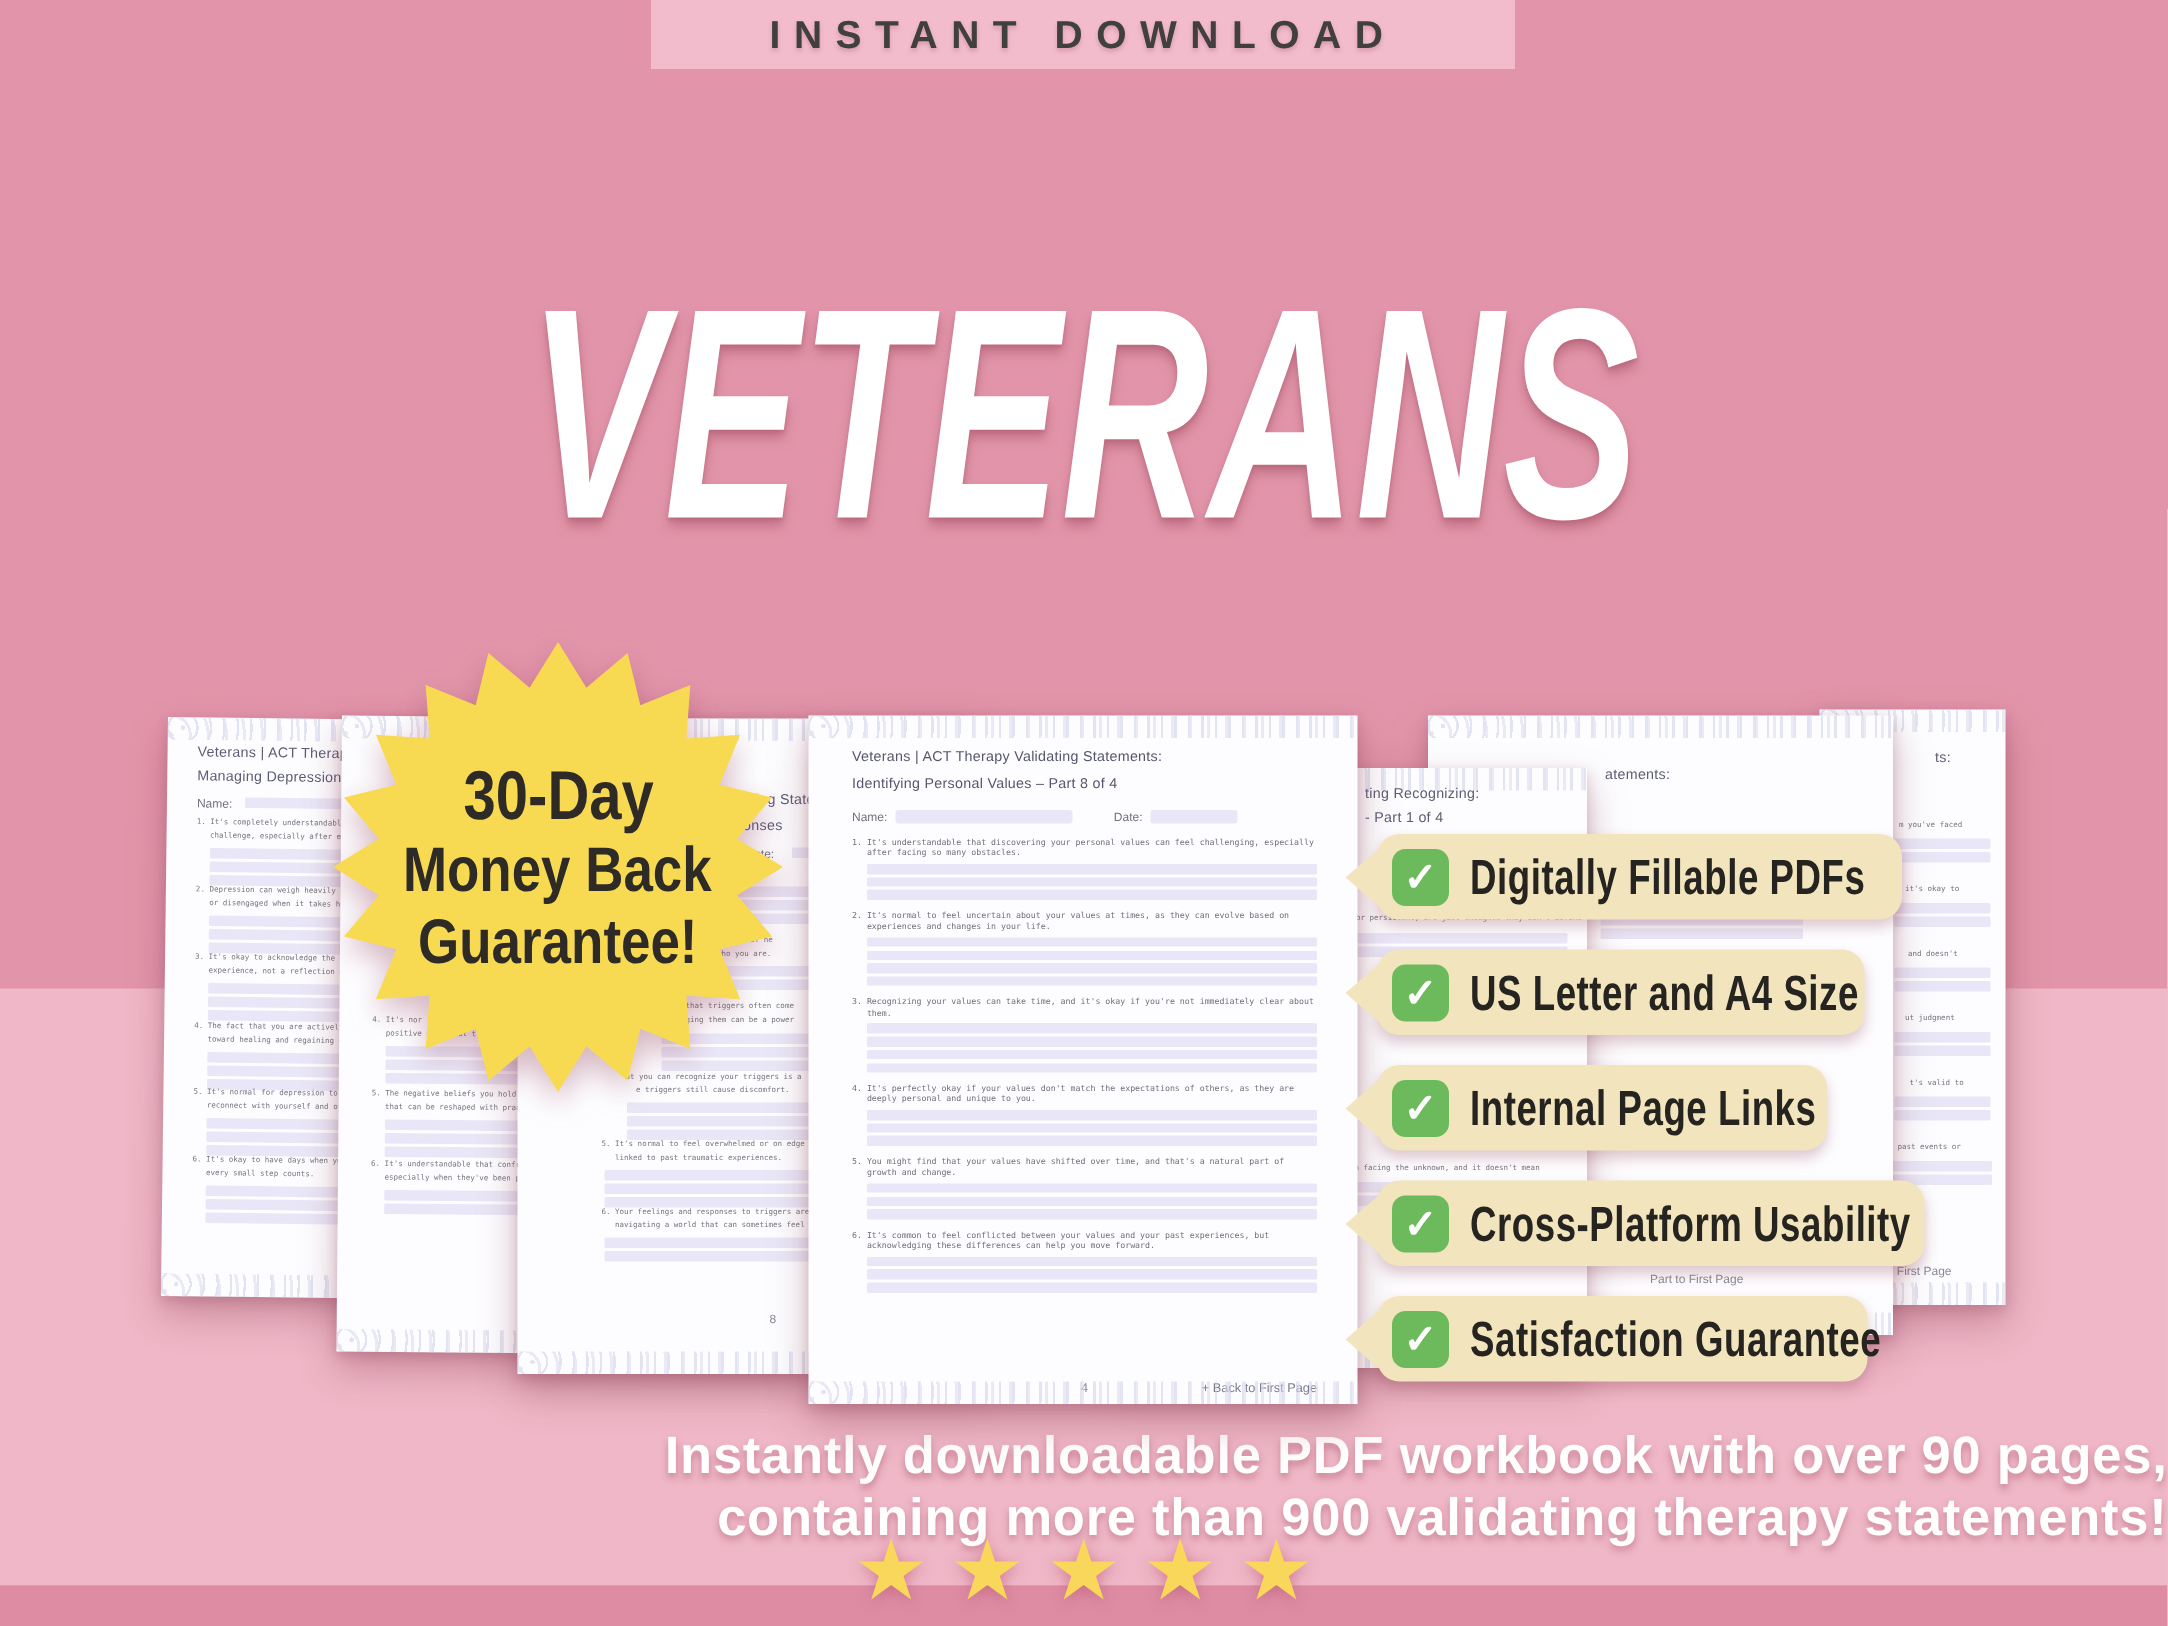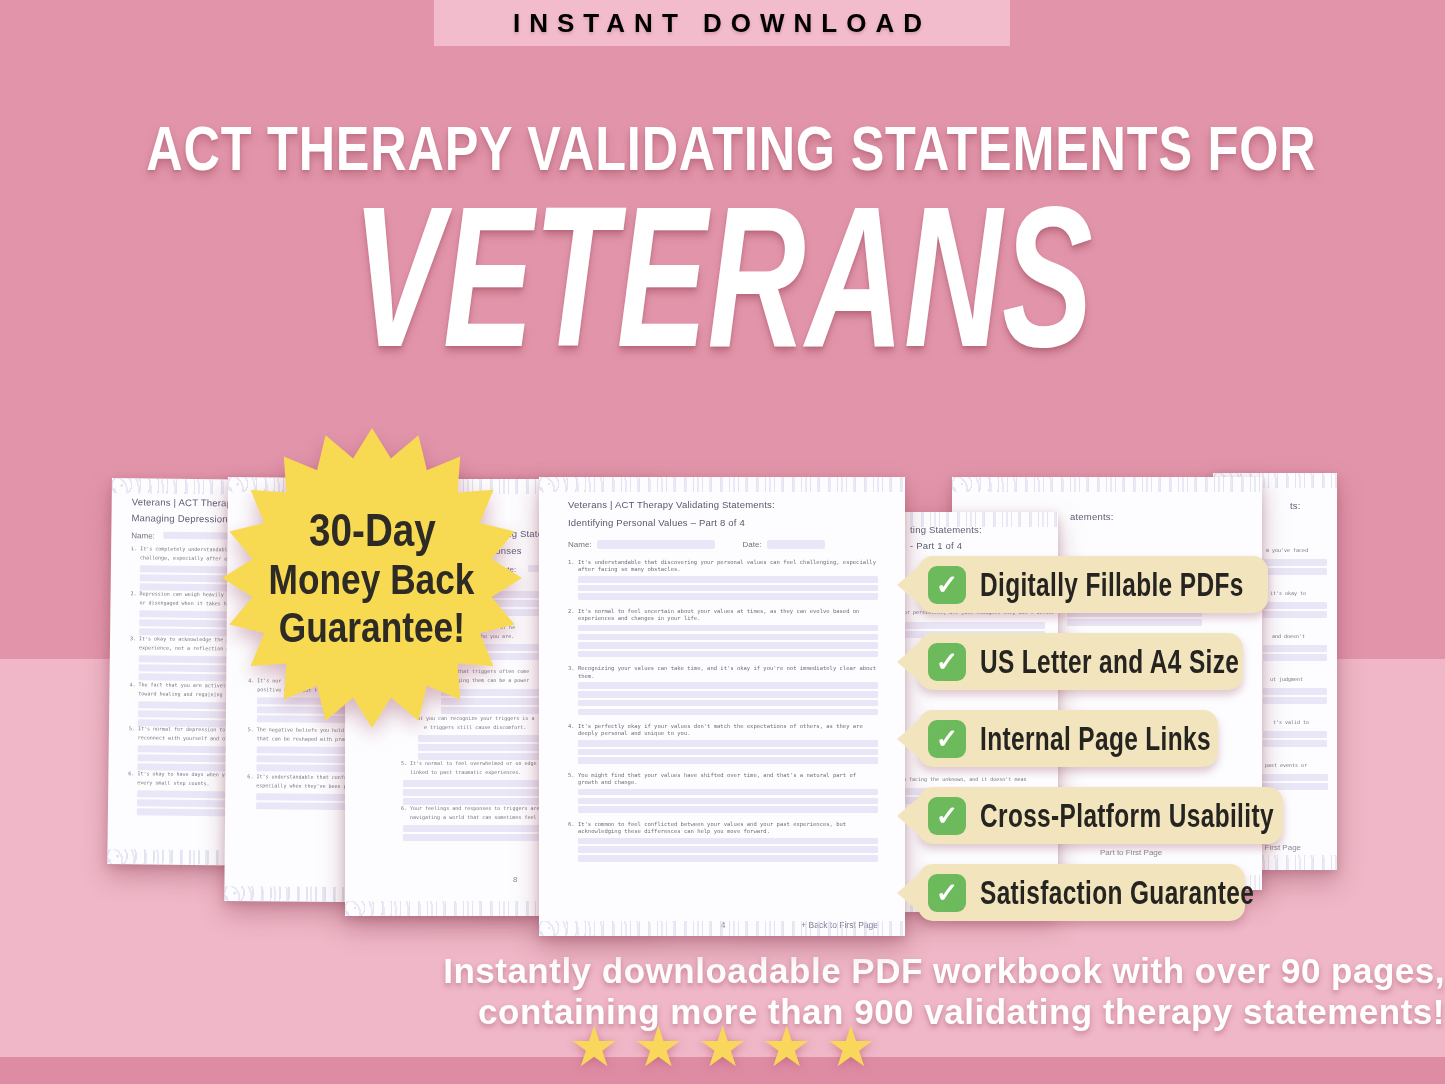--- a/index.html
+++ b/index.html
@@ -6,21 +6,21 @@
   #stage{position:relative;width:1445px;height:1084px;overflow:hidden;
          font-family:"Liberation Sans",sans-serif;background:#e295aa;}
 
   
   .bg-light{position:absolute;left:0;top:659px;width:100%;height:398px;background:#efb7c7;}
   .bg-strip{position:absolute;left:0;top:1057px;width:100%;height:27px;background:#dd8ca4;}
 
   
   .banner{position:absolute;left:434px;top:0;width:576px;height:46px;background:#f2bccd;
           display:flex;align-items:center;justify-content:center;}
-  .banner span{color:#000000;font-weight:bold;font-size:26px;letter-spacing:9px;
+  .banner span{color:#404040;font-weight:bold;font-size:26px;letter-spacing:9px;
                text-shadow:0 2px 3px rgba(170,90,110,.35);white-space:nowrap;}
 
   
   .title-wrap{position:absolute;left:0;width:100%;text-align:center;color:#fff;}
   .t1{top:112px;}
   .t2{top:192px;font-style:italic;}
   .cond{display:inline-block;white-space:nowrap;font-weight:bold;
         text-shadow:0 6px 9px rgba(168,84,104,.5),0 2px 3px rgba(168,84,104,.35);}
   .t1 .cond{font-size:63px;transform:scaleX(.8);transform-origin:center;letter-spacing:1px;}
   .t2 .cond{font-size:200px;line-height:.85;transform:scaleX(.68);transform-origin:center;}
@@ -101,23 +101,20 @@
 
 <div id="stage">
 
   <div class="bg-light"></div>
   <div class="bg-strip"></div>
 
   <div class="banner">
     <span>INSTANT DOWNLOAD</span>
   </div>
 
-  <div class="title-wrap t1">
-    <span class="cond">ACT THERAPY VALIDATING STATEMENTS FOR</span>
-  </div>
   <div class="title-wrap t2">
     <span class="cond">VETERANS</span>
   </div>
 
   <div class="page" id="page-left">
       <div class="frag frag-h" style="left: 20px; top: 18px;">Veterans | ACT Therapy Validating Statements:</div>
       <div class="frag frag-h" style="left: 20px; top: 34px;">Managing Depression Techniques</div>
       <div class="frag frag-l" style="left: 20px; top: 53px;">Name:</div>
       <div class="frag frag-b" style="left: 52px; top: 53px; width: 170px;"></div>
       <div class="frag frag-m" style="left: 20px; top: 67px;">1. It's completely understandable t</div>
@@ -225,21 +222,21 @@
       <div class="frag frag-b" style="left: 45px; top: 310px; width: 70px;"></div>
       <div class="frag frag-f" style="left: 28px; top: 370px;">ack to First Page</div>
     </div>
   <div class="page" id="page-rmid">
       <div class="frag frag-h" style="left: 118px; top: 34px;">atements:</div>
       <div class="frag frag-b" style="left: 115px; top: 133px; width: 135px;"></div>
       <div class="frag frag-b" style="left: 115px; top: 142px; width: 135px;"></div>
       <div class="frag frag-f" style="left: 148px; top: 371px;">Part to First Page</div>
     </div>
   <div class="page" id="page-rfront">
-      <div class="frag frag-h" style="left: 170px; top: 12px;">ting Statements:</div>
+      <div class="frag frag-h" style="left: 170px; top: 12px;">ting Recognizing:</div>
       <div class="frag frag-h" style="left: 170px; top: 28px;">- Part 1 of 4</div>
       <div class="frag frag-m" style="left: 158px; top: 97px;">c or persistent, are just thoughts—they don't define</div>
       <div class="frag frag-b" style="left: 160px; top: 110px; width: 145px;"></div>
       <div class="frag frag-b" style="left: 160px; top: 119px; width: 145px;"></div>
       <div class="frag frag-m" style="left: 160px; top: 264px;">sn facing the unknown, and it doesn't mean</div>
       <div class="frag frag-b" style="left: 160px; top: 276px; width: 145px;"></div>
       <div class="frag frag-b" style="left: 160px; top: 285px; width: 145px;"></div>
     </div>
 
   <div class="page" id="page-center">

